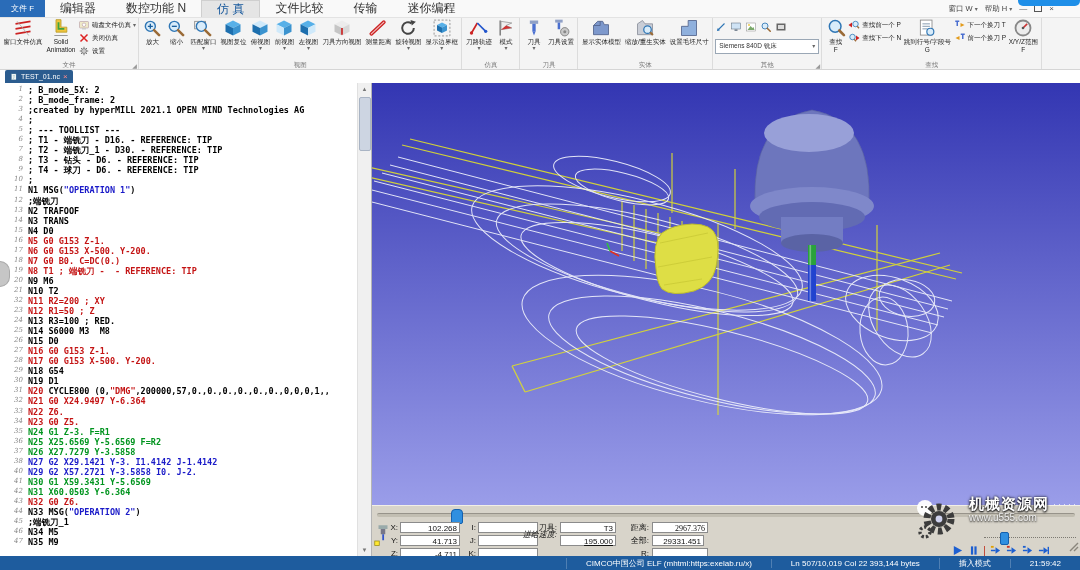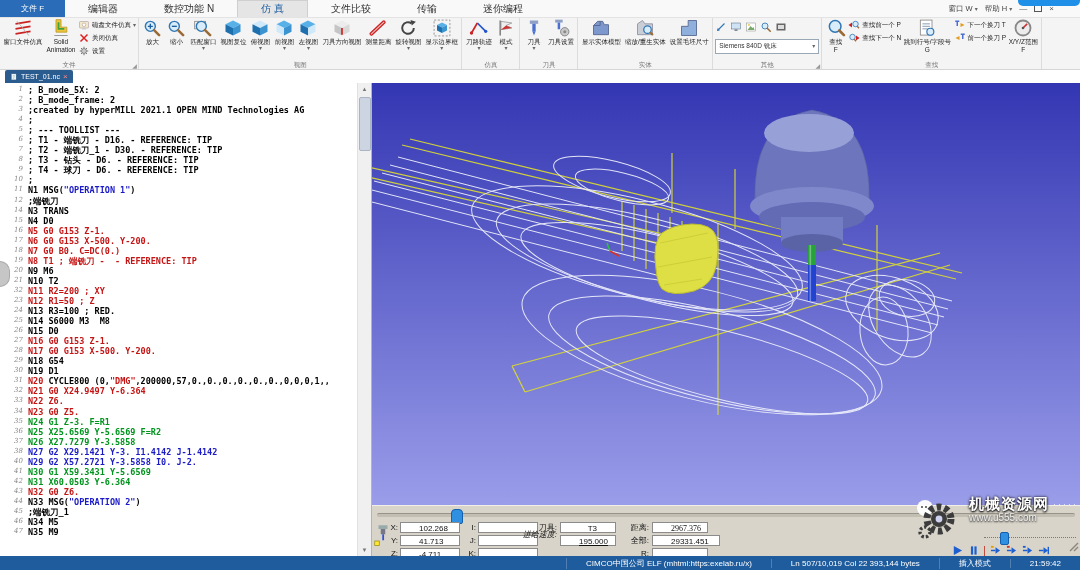--- a/index.html
+++ b/index.html
@@ -1,22 +1,22 @@
 <!DOCTYPE html>
 <html><head>
 <meta charset="utf-8">
 <style>
   html,body{margin:0;padding:0}
   body{width:1080px;height:570px;position:relative;overflow:hidden;background:#fff;
        font-family:"Liberation Sans",sans-serif;-webkit-font-smoothing:antialiased}
   
   .tabsrow{position:absolute;left:0;top:0;width:100%;height:17px;background:#f9f9f9;
            border-bottom:1px solid #e3e3e3;display:flex;align-items:stretch;z-index:6}
-  .ftab{background:#2a6cb8;color:#fff;padding:0 21px;display:flex;align-items:center;font-size:8px;cursor:default}
-  .tab{padding:0 23px;display:flex;align-items:center;font-size:10px;color:#333}
+  .ftab{background:#2a6cb8;color:#fff;padding:0 11px;display:flex;align-items:center;font-size:8px;cursor:default}
+  .tab{padding:0 15px;display:flex;align-items:center;font-size:12px;color:#333}
   .tab.active{background:#e5e5e5;border:1px solid #cfcfcf;border-bottom:none;color:#17589c}
   .winctrl{margin-left:auto;display:flex;align-items:center;gap:7px;font-size:7.5px;color:#444;padding-right:26px}
   .winbtn{color:#555;font-size:8px;line-height:8px}
   .restore{display:inline-block;width:6px;height:5px;border:1px solid #555}
   .pill{position:absolute;right:0;top:0;width:62px;height:6px;background:#1f8fe8;border-radius:0 0 5px 5px}
   .arr{font-size:6px;color:#666;line-height:5px}
   
   .ribbon{position:absolute;left:0;top:17px;width:100%;height:52px;background:#f4f4f4;
           border-bottom:1px solid #d5d5d5;display:flex;overflow:hidden;z-index:5}
   .rgroup{flex:0 0 auto;display:flex;flex-direction:column;border-right:1px solid #dcdcdc;
@@ -61,21 +61,21 @@
             text-shadow:0 1px 2px #000,0 0 3px #000;line-height:16px;white-space:nowrap}
   .wm-dots{font-size:9px;color:#fff;opacity:.8;letter-spacing:2px}
   .wm-url{font-size:10px;color:#f0f0f0;text-shadow:0 1px 2px #000;line-height:11px}
   
   .simpanel{position:absolute;left:372px;top:505px;width:708px;height:51px;background:#d8d4ca;border-top:1px solid #f2efe6}
   .slider{position:absolute;left:5px;right:5px;top:7px;height:3px;background:#c2beb2;border-top:1px solid #97938a;border-radius:2px}
   .sthumb{position:absolute;left:74px;top:-5px;width:10px;height:13px;background:#2f8fe0;border:1px solid #1460ae;border-radius:4px 4px 2px 2px}
   .toolmini{position:absolute;left:2px;top:17px}
   .flb{position:absolute;font-size:8px;color:#111;line-height:11px;text-align:right;white-space:nowrap}
   .fld{position:absolute;height:11px;border:1px solid #8b8b8b;background:#fff;font-size:8px;color:#111;
-       text-align:right;padding:0 18px;line-height:11px;box-sizing:border-box}
+       text-align:right;padding:0 2px;line-height:11px;box-sizing:border-box}
   .pb{position:absolute;left:580px;top:36px;display:flex;align-items:center;gap:5px}
   .pbdiv{width:1px;height:11px;background:#c34d3c}
   .spd{position:absolute;left:612px;top:31px;width:92px;border-top:1px dotted #7d7a72;height:0}
   .spdthumb{position:absolute;left:16px;top:-6px;width:7px;height:11px;background:#2f8fe0;border:1px solid #1460ae;border-radius:2px}
   .grip{position:absolute;right:1px;bottom:1px}
   
   .statusbar{position:absolute;left:0;top:556px;width:100%;height:14px;background:#1e5c9e;color:#fff;
              font-size:8px;display:flex;align-items:center;z-index:10}
   .sb-sp{flex:1}
   .sb-seg{padding:0 19px;border-left:1px solid rgba(255,255,255,.22);white-space:nowrap}
@@ -533,20 +533,21 @@
       <div class="cl"><span class="n">3</span><span class="t"><span class="k">;created by hyperMILL 2021.1 OPEN MIND Technologies AG</span></span></div>
       <div class="cl"><span class="n">4</span><span class="t"><span class="k">;</span></span></div>
       <div class="cl"><span class="n">5</span><span class="t"><span class="k">; --- TOOLLIST ---</span></span></div>
       <div class="cl"><span class="n">6</span><span class="t"><span class="k">; T1 - 端铣刀 - D16. - REFERENCE: TIP</span></span></div>
       <div class="cl"><span class="n">7</span><span class="t"><span class="k">; T2 - 端铣刀_1 - D30. - REFERENCE: TIP</span></span></div>
       <div class="cl"><span class="n">8</span><span class="t"><span class="k">; T3 - 钻头 - D6. - REFERENCE: TIP</span></span></div>
       <div class="cl"><span class="n">9</span><span class="t"><span class="k">; T4 - 球刀 - D6. - REFERENCE: TIP</span></span></div>
       <div class="cl"><span class="n">10</span><span class="t"><span class="k">;</span></span></div>
       <div class="cl"><span class="n">11</span><span class="t"><span class="k">N1 MSG(</span><span class="b">"OPERATION 1"</span><span class="k">)</span></span></div>
       <div class="cl"><span class="n">12</span><span class="t"><span class="k">;端铣刀</span></span></div>
+      <div class="cl"><span class="n">13</span><span class="t"><span class="k">N2 TRAFOOF</span></span></div>
       <div class="cl"><span class="n">14</span><span class="t"><span class="k">N3 TRANS</span></span></div>
       <div class="cl"><span class="n">15</span><span class="t"><span class="k">N4 D0</span></span></div>
       <div class="cl"><span class="n">16</span><span class="t"><span class="r">N5 G0 G153 Z-1.</span></span></div>
       <div class="cl"><span class="n">17</span><span class="t"><span class="r">N6 G0 G153 X-500. Y-200.</span></span></div>
       <div class="cl"><span class="n">18</span><span class="t"><span class="r">N7 G0 B0. C=DC(0.)</span></span></div>
       <div class="cl"><span class="n">19</span><span class="t"><span class="r">N8 T1 ; 端铣刀 -  - REFERENCE: TIP</span></span></div>
       <div class="cl"><span class="n">20</span><span class="t"><span class="k">N9 M6</span></span></div>
       <div class="cl"><span class="n">21</span><span class="t"><span class="k">N10 T2</span></span></div>
       <div class="cl"><span class="n">32</span><span class="t"><span class="r">N11 R2=200 ; XY</span></span></div>
       <div class="cl"><span class="n">23</span><span class="t"><span class="r">N12 R1=50 ; Z</span></span></div>
@@ -711,21 +712,21 @@
       <div class="fld" style="left: 106px; width: 60px; top: 29px;"></div>
       <div class="flb" style="left: 84px; width: 20px; top: 42px;">K:</div>
       <div class="fld" style="left: 106px; width: 60px; top: 42px;"></div>
       <div class="flb" style="left: 130px; width: 55px; top: 16px;">刀具:</div>
       <div class="fld" style="left: 188px; width: 56px; top: 16px;">T3</div>
       <div class="flb" style="left: 130px; width: 55px; top: 23px; font-style: italic;">进给速度:</div>
       <div class="fld" style="left: 188px; width: 56px; top: 29px; text-decoration: underline;">195.000</div>
       <div class="flb" style="left: 234px; width: 43px; top: 16px;">距离:</div>
       <div class="fld" style="left: 280px; width: 56px; top: 16px; font-family: Liberation Serif, serif;">2967.376</div>
       <div class="flb" style="left: 234px; width: 43px; top: 29px;">全部:</div>
-      <div class="fld" style="left: 280px; width: 68px; top: 29px;">29331.451</div>
+      <div class="fld" style="left: 280px; width: 52px; top: 29px;">29331.451</div>
       <div class="flb" style="left: 234px; width: 43px; top: 42px;">R:</div>
       <div class="fld" style="left: 280px; width: 56px; top: 42px;"></div>
     </div>
   <div class="pb" id="playback">
       <span><span class="ic">
           <svg viewBox="0 0 12 12" width="11" height="11">
             <polygon points="2,1 11,6 2,11" fill="#1d5fd0"></polygon>
           </svg>
         </span></span>
       <span><span class="ic">

